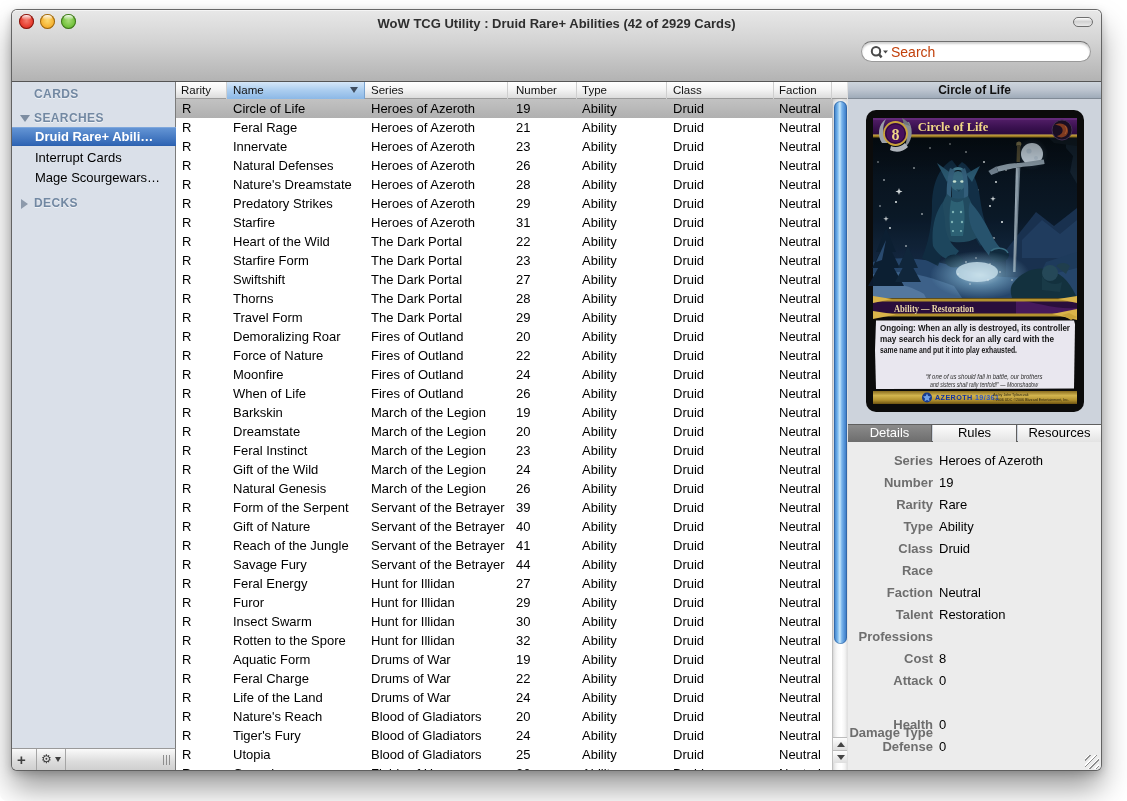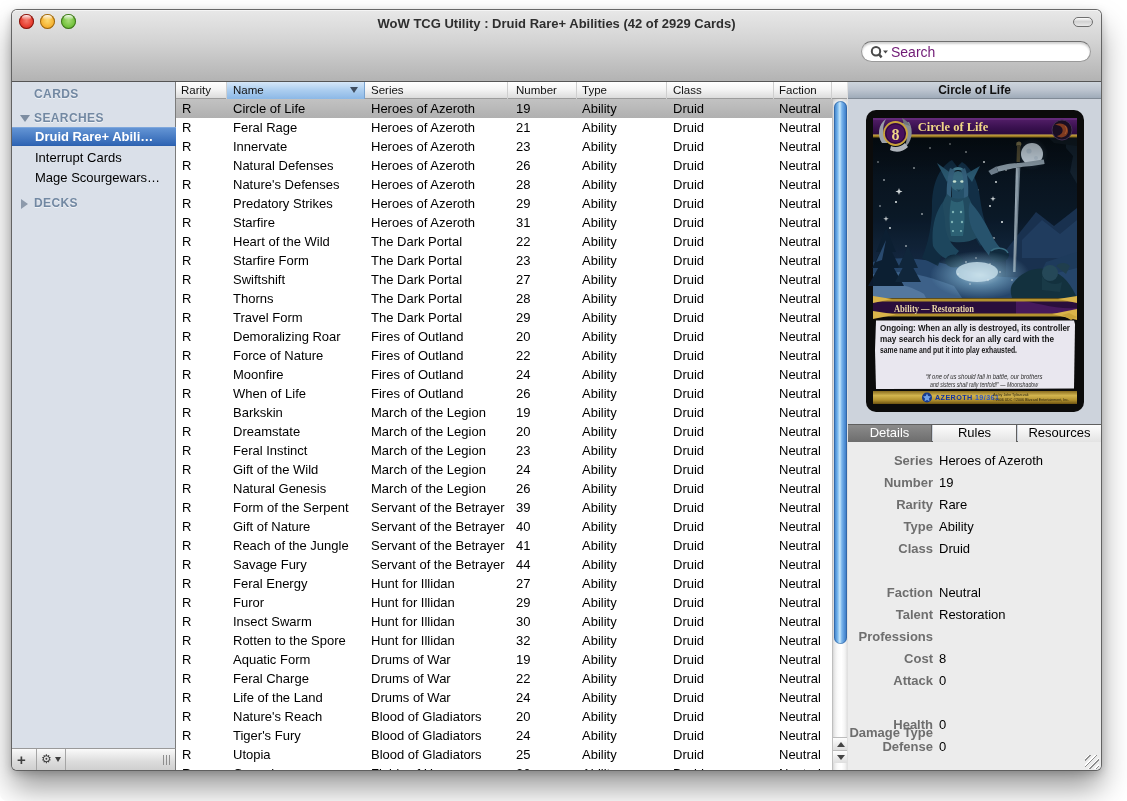--- a/index.html
+++ b/index.html
@@ -12,21 +12,21 @@
 .title { position:absolute; left:0; right:0; top:6px; text-align:center; font-size:13px; font-weight:bold; color:#2e2e2e; }
 .tl { position:absolute; top:4px; width:15px; height:15px; border-radius:50%; }
 .tl::after { content:""; position:absolute; left:3px; top:1.2px; width:9px; height:5px; border-radius:50%; background:linear-gradient(rgba(255,255,255,.95), rgba(255,255,255,.05)); }
 .tl.r { left:7px; background:radial-gradient(circle at 50% 45%, #f4796a 0%, #e63b2e 55%, #c62417 85%, #99170c 100%); box-shadow:inset 0 0 0 1px rgba(100,15,8,.75); }
 .tl.y { left:28px; background:radial-gradient(circle at 50% 45%, #fcd96d 0%, #f5b333 55%, #e1950f 85%, #a96b08 100%); box-shadow:inset 0 0 0 1px rgba(125,80,10,.75); }
 .tl.g { left:49px; background:radial-gradient(circle at 50% 45%, #a8dc78 0%, #74c23e 55%, #519e24 85%, #34691a 100%); box-shadow:inset 0 0 0 1px rgba(50,95,20,.75); }
 .loz { position:absolute; left:1061px; top:7px; width:20px; height:10px; border-radius:5px;
   border:1px solid #6e6e6e; background:linear-gradient(#fdfdfd, #d2d2d2 45%, #e9e9e9); }
 .search { position:absolute; left:849px; top:31px; width:230px; height:21px; border-radius:11px;
   background:#fff; border:1px solid #9a9a9a; border-top-color:#6f6f6f; box-shadow:inset 0 2px 2px rgba(0,0,0,.18); }
-.search .ph { position:absolute; left:29px; top:2px; font-size:14px; color:#701a75; }
+.search .ph { position:absolute; left:29px; top:2px; font-size:14px; color:#c2410c; }
 .search svg { position:absolute; left:7px; top:3px; }
 
 .sidebar { position:absolute; left:0; top:72px; width:164px; height:666px; background:#dae0e9; border-right:1px solid #7b7b7b; }
 .shead,.sitem { line-height:19px; height:19px; }
 .shead { position:absolute; left:22px; font-size:12px; font-weight:bold; color:#7288a2; letter-spacing:.4px; text-shadow:0 1px 0 rgba(255,255,255,.6); }
 .sitem { position:absolute; left:23px; font-size:13px; color:#000; }
 .ssel { position:absolute; left:0; width:164px; height:19px; background:linear-gradient(#93b6e2, #6394d4 6%, #2f65b4 95%, #2a5ca8); }
 .ssel span { position:absolute; left:23px; top:2px; font-size:13px; font-weight:bold; color:#fff; }
 .tri { position:absolute; width:0; height:0; }
 .tri.down { border-left:5px solid transparent; border-right:5px solid transparent; border-top:7px solid #7d8da1; }
@@ -154,21 +154,21 @@
           <span class="c0">R</span>
           <span class="c1">Natural Defenses</span>
           <span class="c2">Heroes of Azeroth</span>
           <span class="c3">26</span>
           <span class="c4">Ability</span>
           <span class="c5">Druid</span>
           <span class="c6">Neutral</span>
         </div>
 <div class="row" style="top:93px">
           <span class="c0">R</span>
-          <span class="c1">Nature's Defenses</span>
+          <span class="c1">Nature's Dreamstate</span>
           <span class="c2">Heroes of Azeroth</span>
           <span class="c3">28</span>
           <span class="c4">Ability</span>
           <span class="c5">Druid</span>
           <span class="c6">Neutral</span>
         </div>
 <div class="row" style="top:112px">
           <span class="c0">R</span>
           <span class="c1">Predatory Strikes</span>
           <span class="c2">Heroes of Azeroth</span>
@@ -478,20 +478,24 @@
           <span class="dlab">Rarity</span>
           <span class="dval">Rare</span>
         </div>
 <div class="drow" style="top:434px">
           <span class="dlab">Type</span>
           <span class="dval">Ability</span>
         </div>
 <div class="drow" style="top:456px">
           <span class="dlab">Class</span>
           <span class="dval">Druid</span>
+        </div>
+<div class="drow" style="top:478px">
+          <span class="dlab">Race</span>
+          <span class="dval"></span>
         </div>
 <div class="drow" style="top:500px">
           <span class="dlab">Faction</span>
           <span class="dval">Neutral</span>
         </div>
 <div class="drow" style="top:522px">
           <span class="dlab">Talent</span>
           <span class="dval">Restoration</span>
         </div>
 <div class="drow" style="top:544px">

